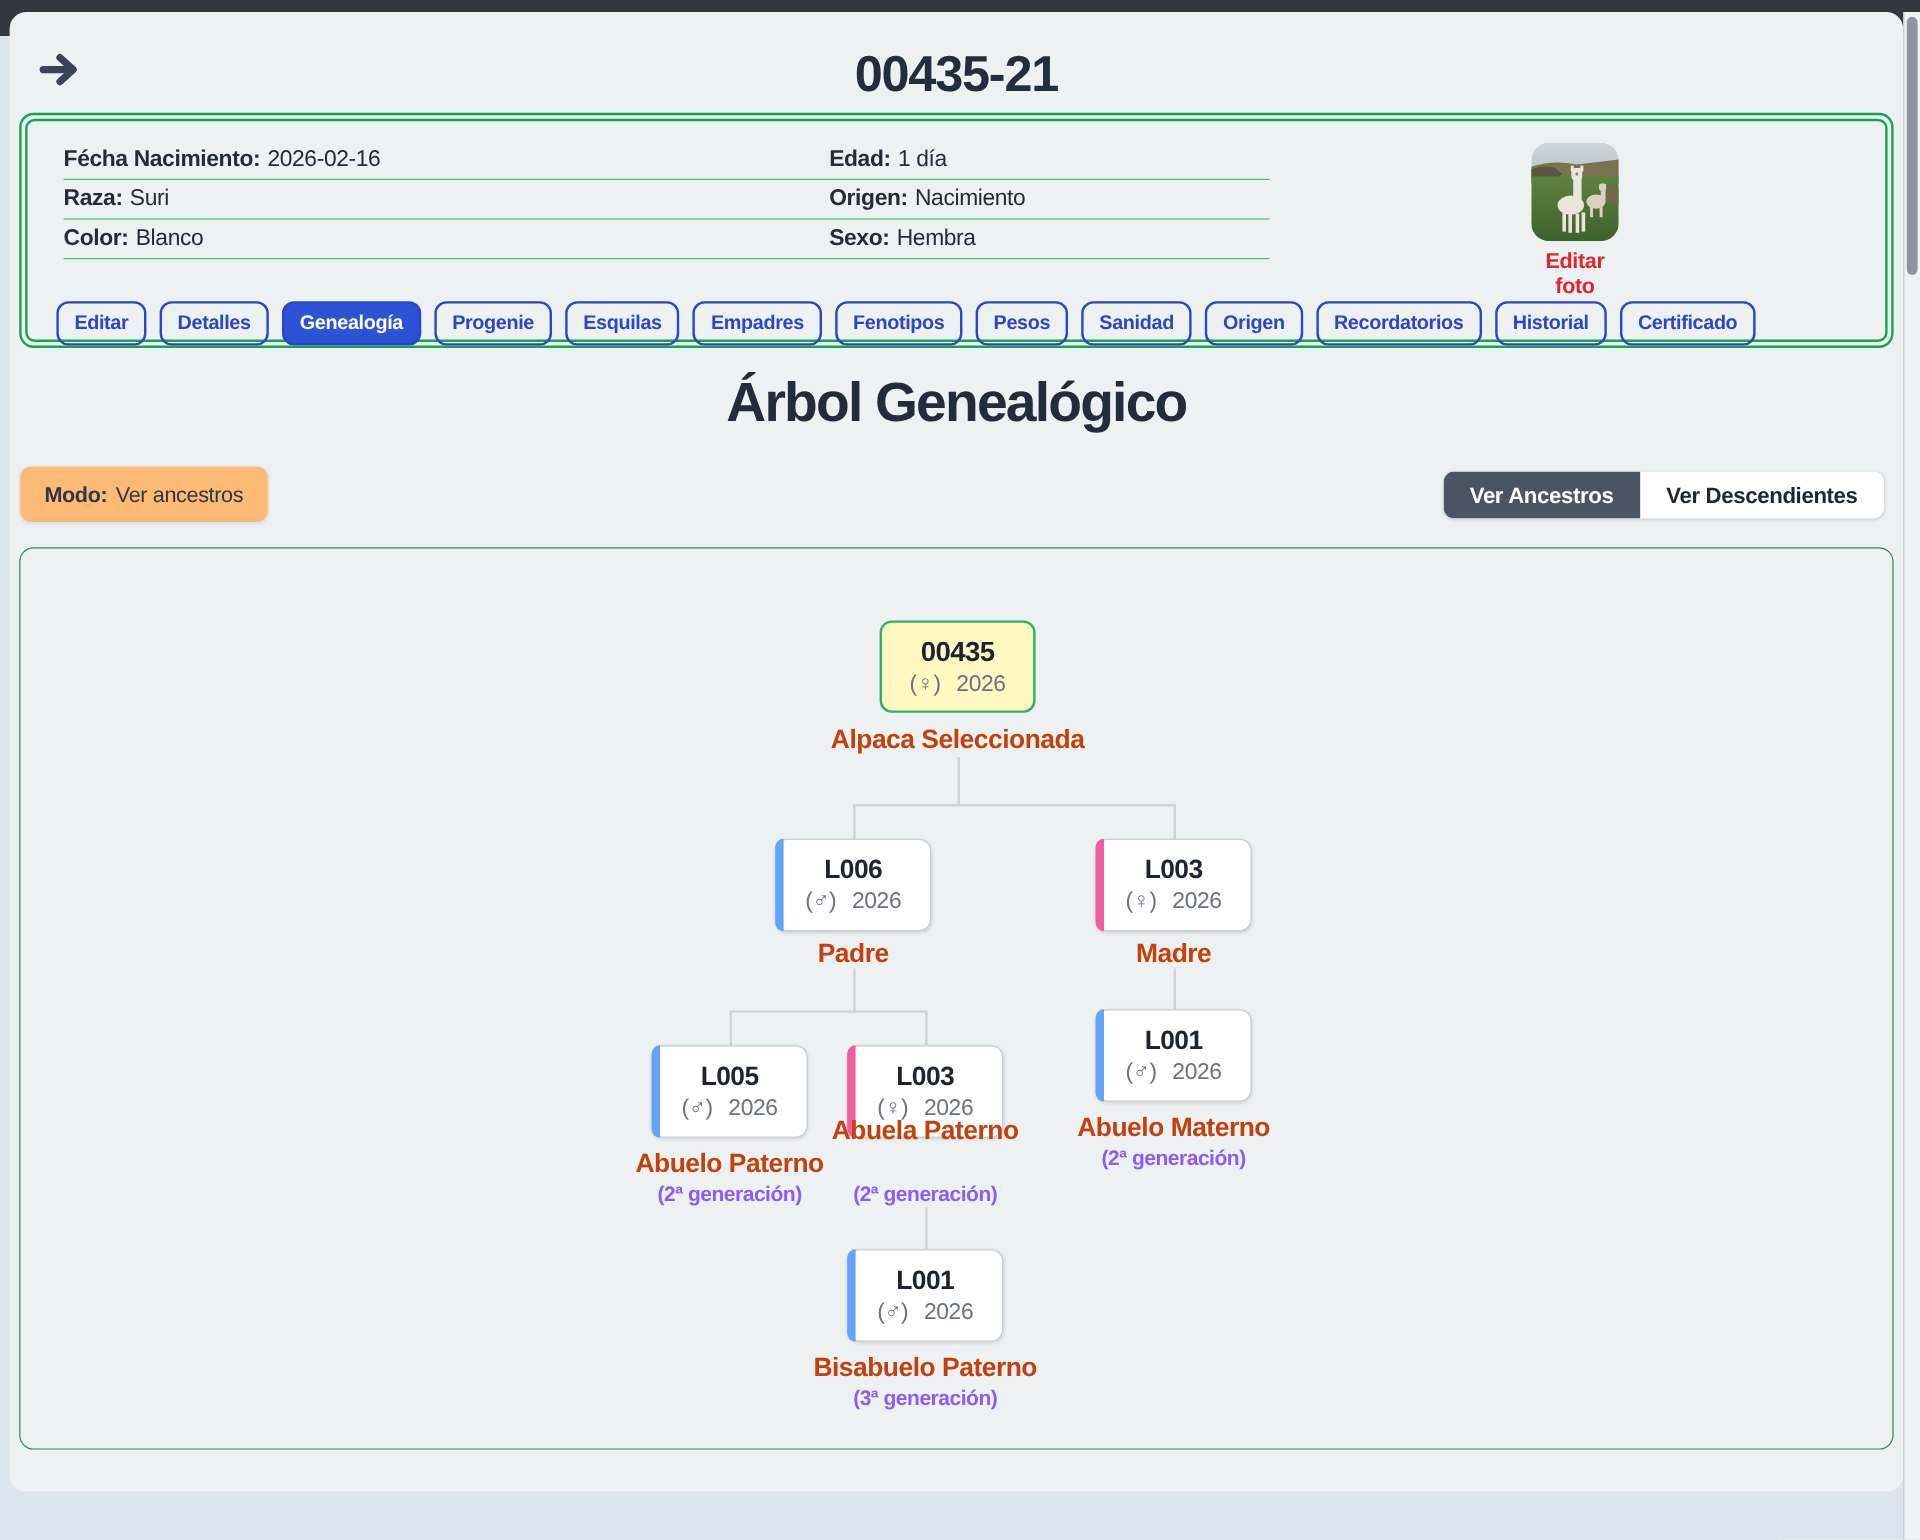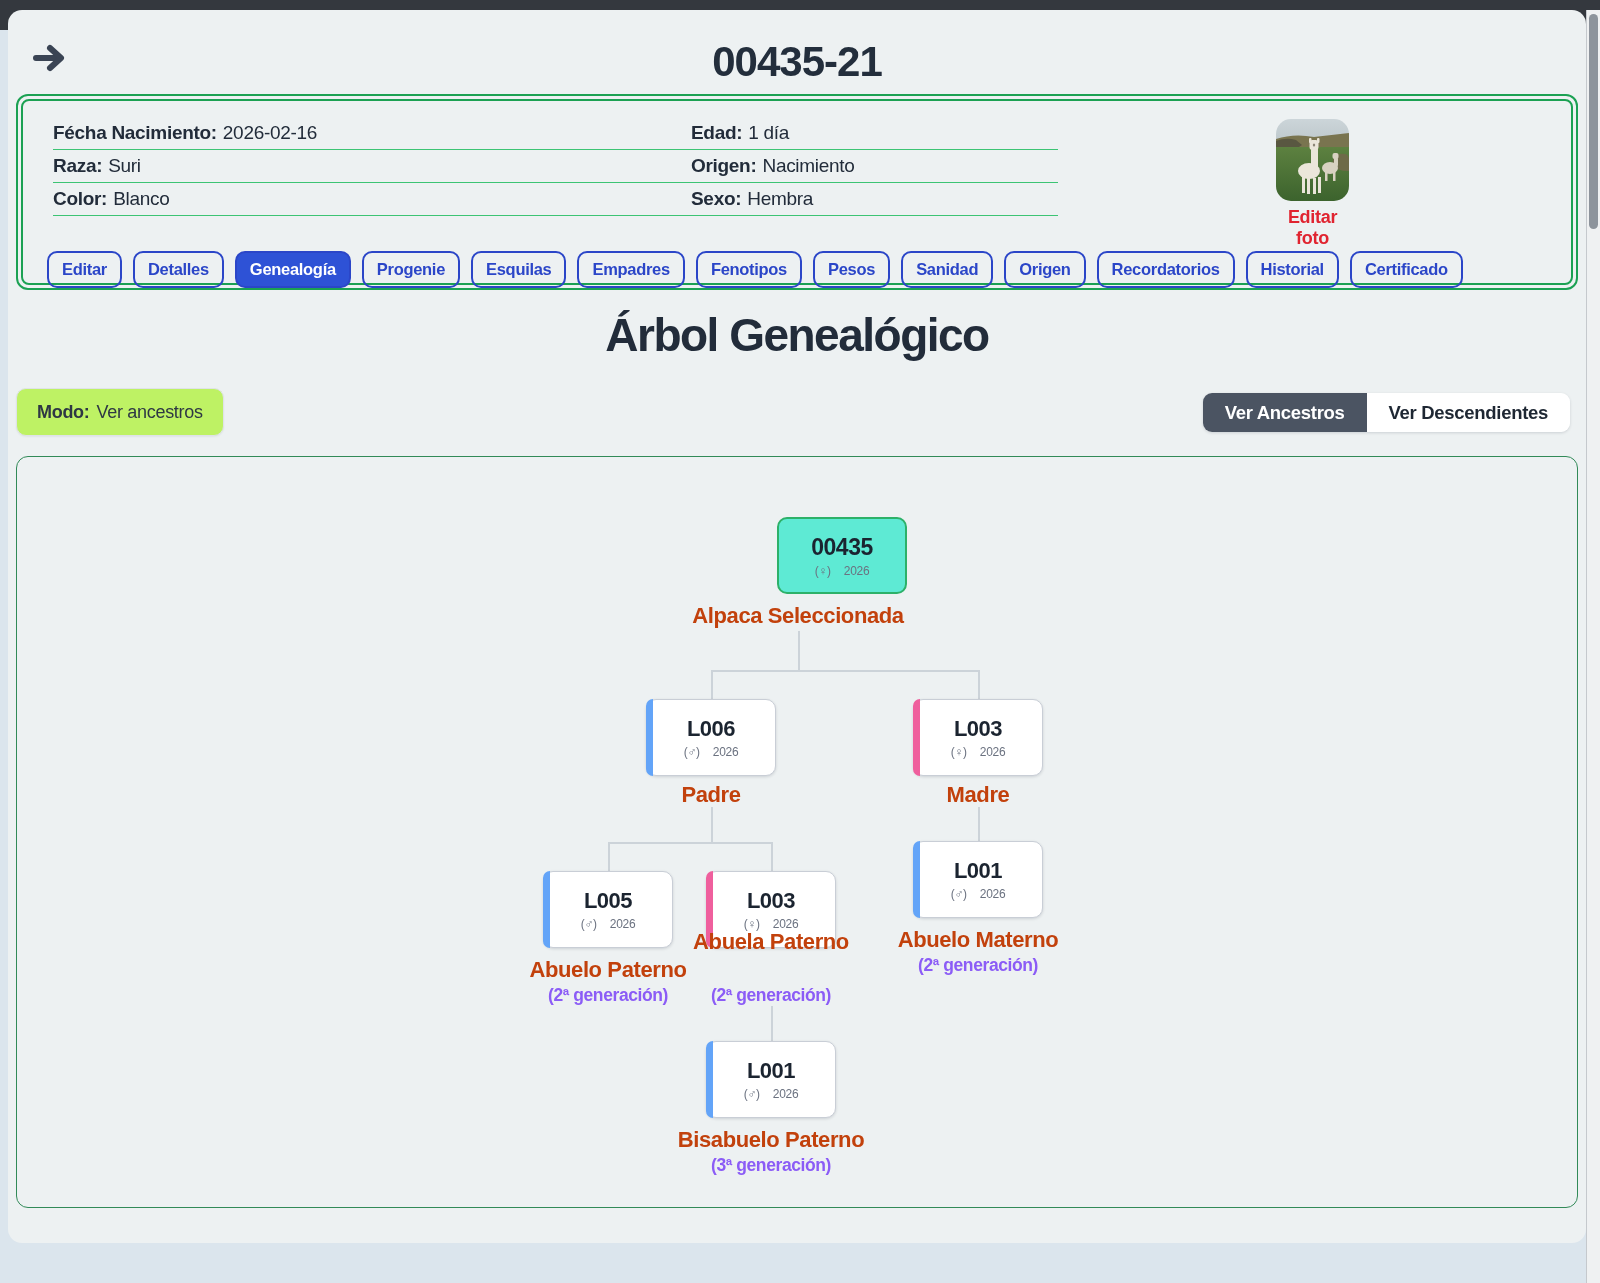--- a/index.html
+++ b/index.html
@@ -65,21 +65,21 @@
   
   .tree-heading {
     position:absolute; left:0; top:298px; width:100%; text-align:center;
     font-size:46px; font-weight:bold; letter-spacing:-1.5px; color:#222c3a;
   }
 
   
   .mode-box {
     position:absolute; left:8px; top:378px; height:48px; padding:0 20px;
     display:flex; align-items:center; gap:7px;
-    background:#bef264; border:1px solid #dfe3e7; border-radius:10px;
+    background:#fdba74; border:1px solid #dfe3e7; border-radius:10px;
     box-shadow:0 1px 2px rgba(20,30,45,0.06);
     font-size:18px; letter-spacing:-0.3px; color:#2e3744;
   }
   .mode-box b { font-weight:bold; }
 
   
   .toggle { position:absolute; right:16px; top:383px; height:39px; display:flex;
     border-radius:9px; box-shadow:0 1px 3px rgba(20,30,45,0.15); overflow:hidden; }
   .toggle-btn {
     font-family:"Liberation Sans", sans-serif;
@@ -107,25 +107,25 @@
     box-shadow:0 1px 3px rgba(20,30,45,0.15);
     display:flex; flex-direction:column; align-items:center; justify-content:center;
     cursor:pointer;
   }
   .node::before {
     content:""; position:absolute; left:-1px; top:-1px; bottom:-1px; width:7px;
     border-radius:10px 0 0 10px;
   }
   .node.male::before   { background:#63a4f8; }
   .node.female::before { background:#ef5f9d; }
-  .node.root { border:2px solid #2db169; background:#5eead4; box-shadow:none;margin-left:44px; }
+  .node.root { border:2px solid #2db169; background:#fef9c3; box-shadow:none; }
   .node.root::before { display:none; }
   .node-code { font-size:22px; font-weight:bold; letter-spacing:-0.5px; color:#1b2430; }
   .node.root .node-code { font-size:23px; }
-  .node-sub { margin-top:3px; font-size:12px; color:#6b7280; letter-spacing:-0.3px; }
+  .node-sub { margin-top:3px; font-size:19px; color:#6b7280; letter-spacing:-0.3px; }
   .node-sub .year { margin-left:13px; }
 
   .tree-label {
     position:absolute; width:240px; text-align:center;
     font-size:22px; font-weight:bold; letter-spacing:-0.4px; color:#c2410c;
   }
   .tree-label.gen { font-size:17.5px; color:#8b5cf6; }
 
   
   .pos-root      { left:716px; top:60px;  }

